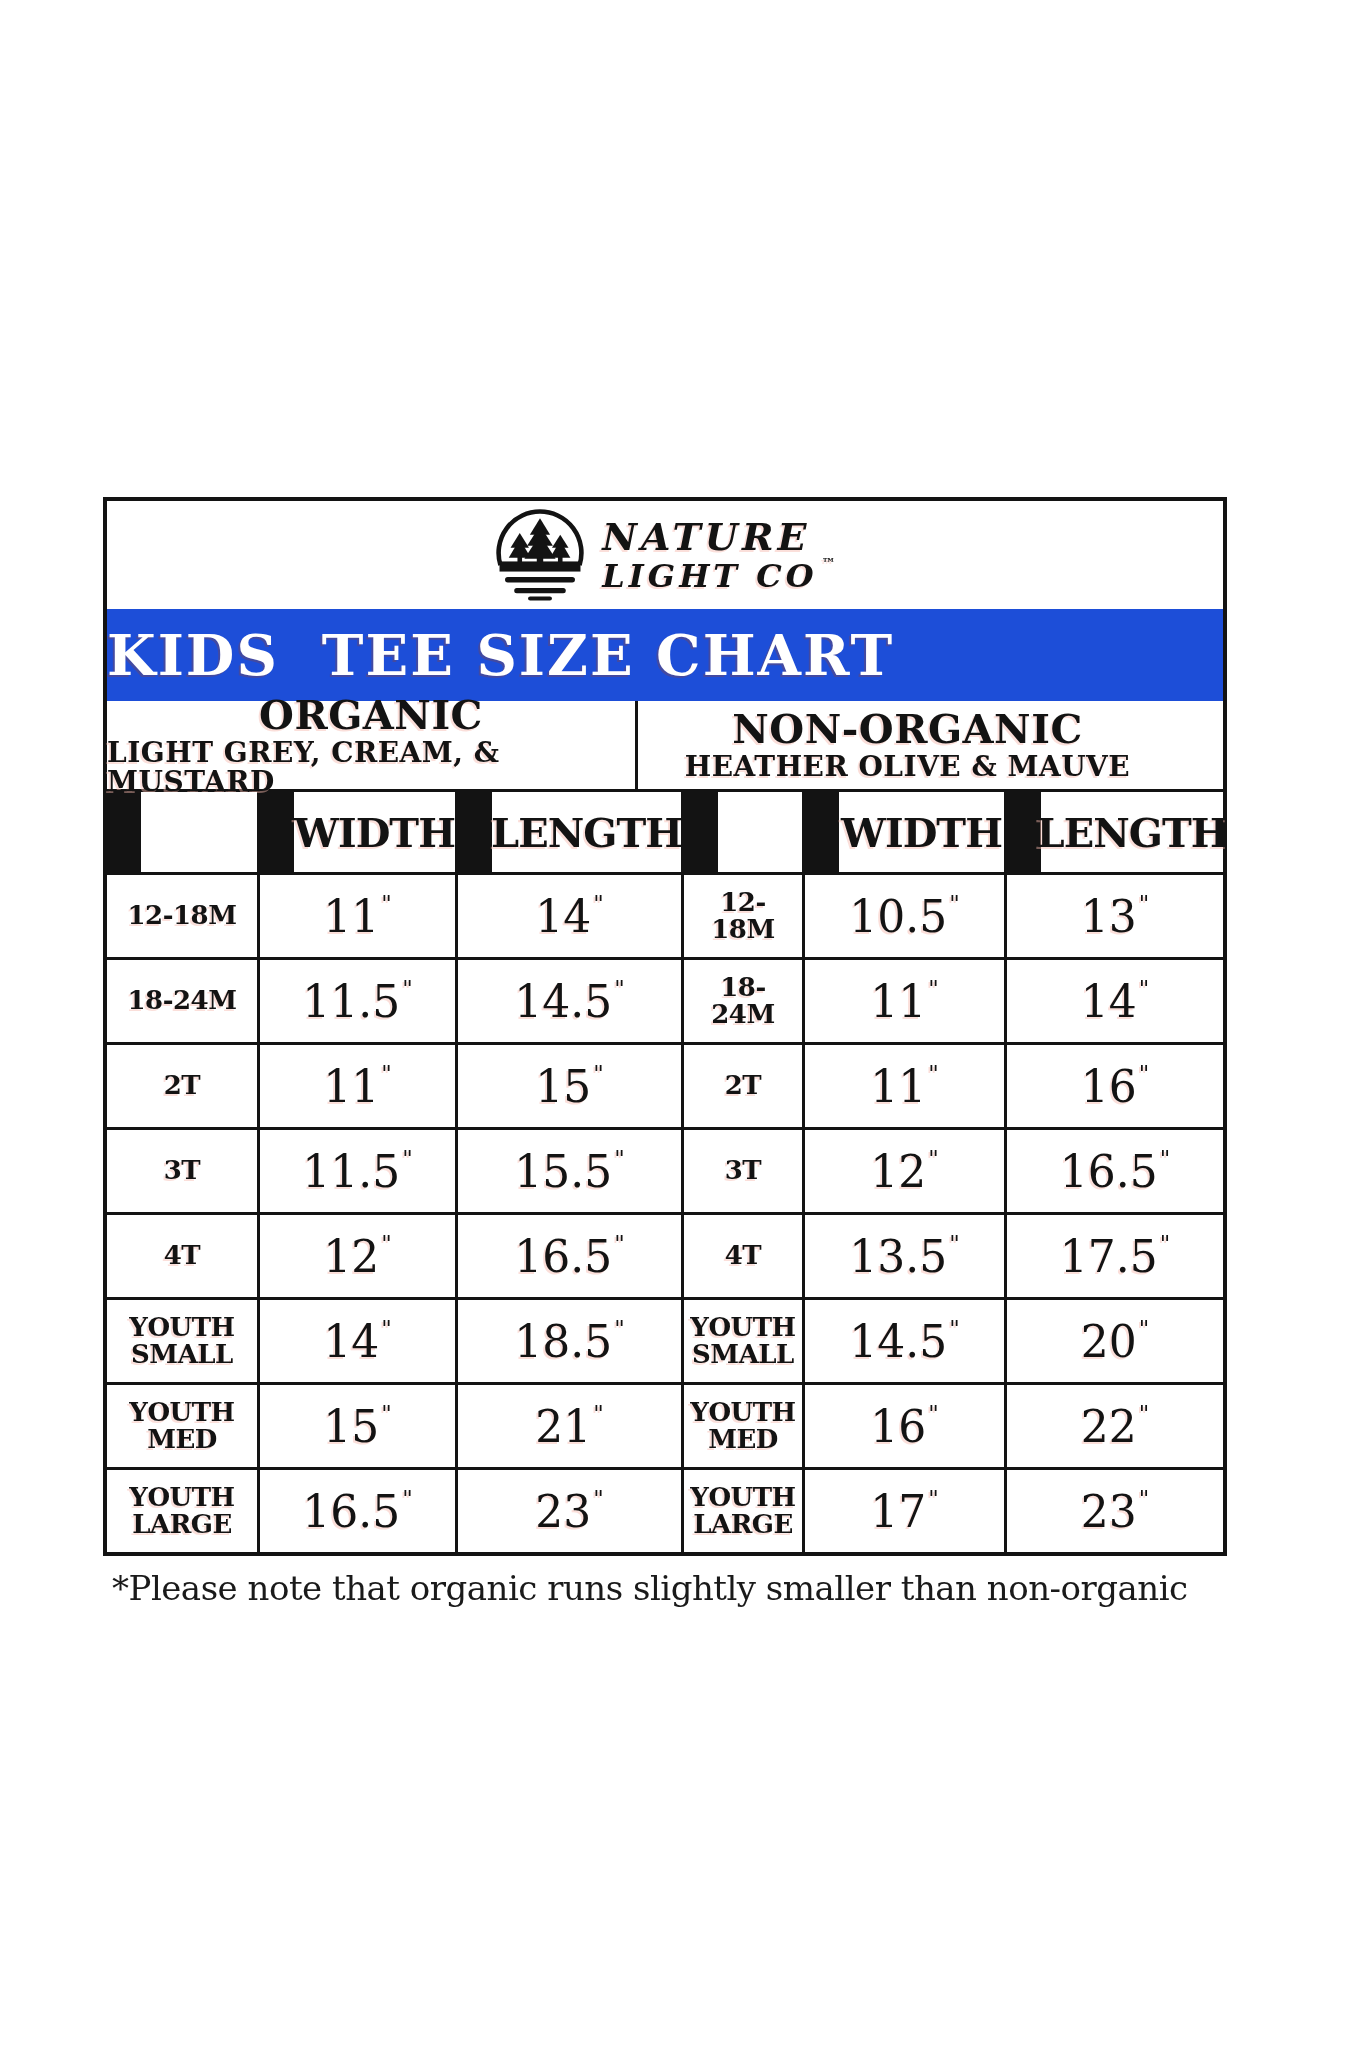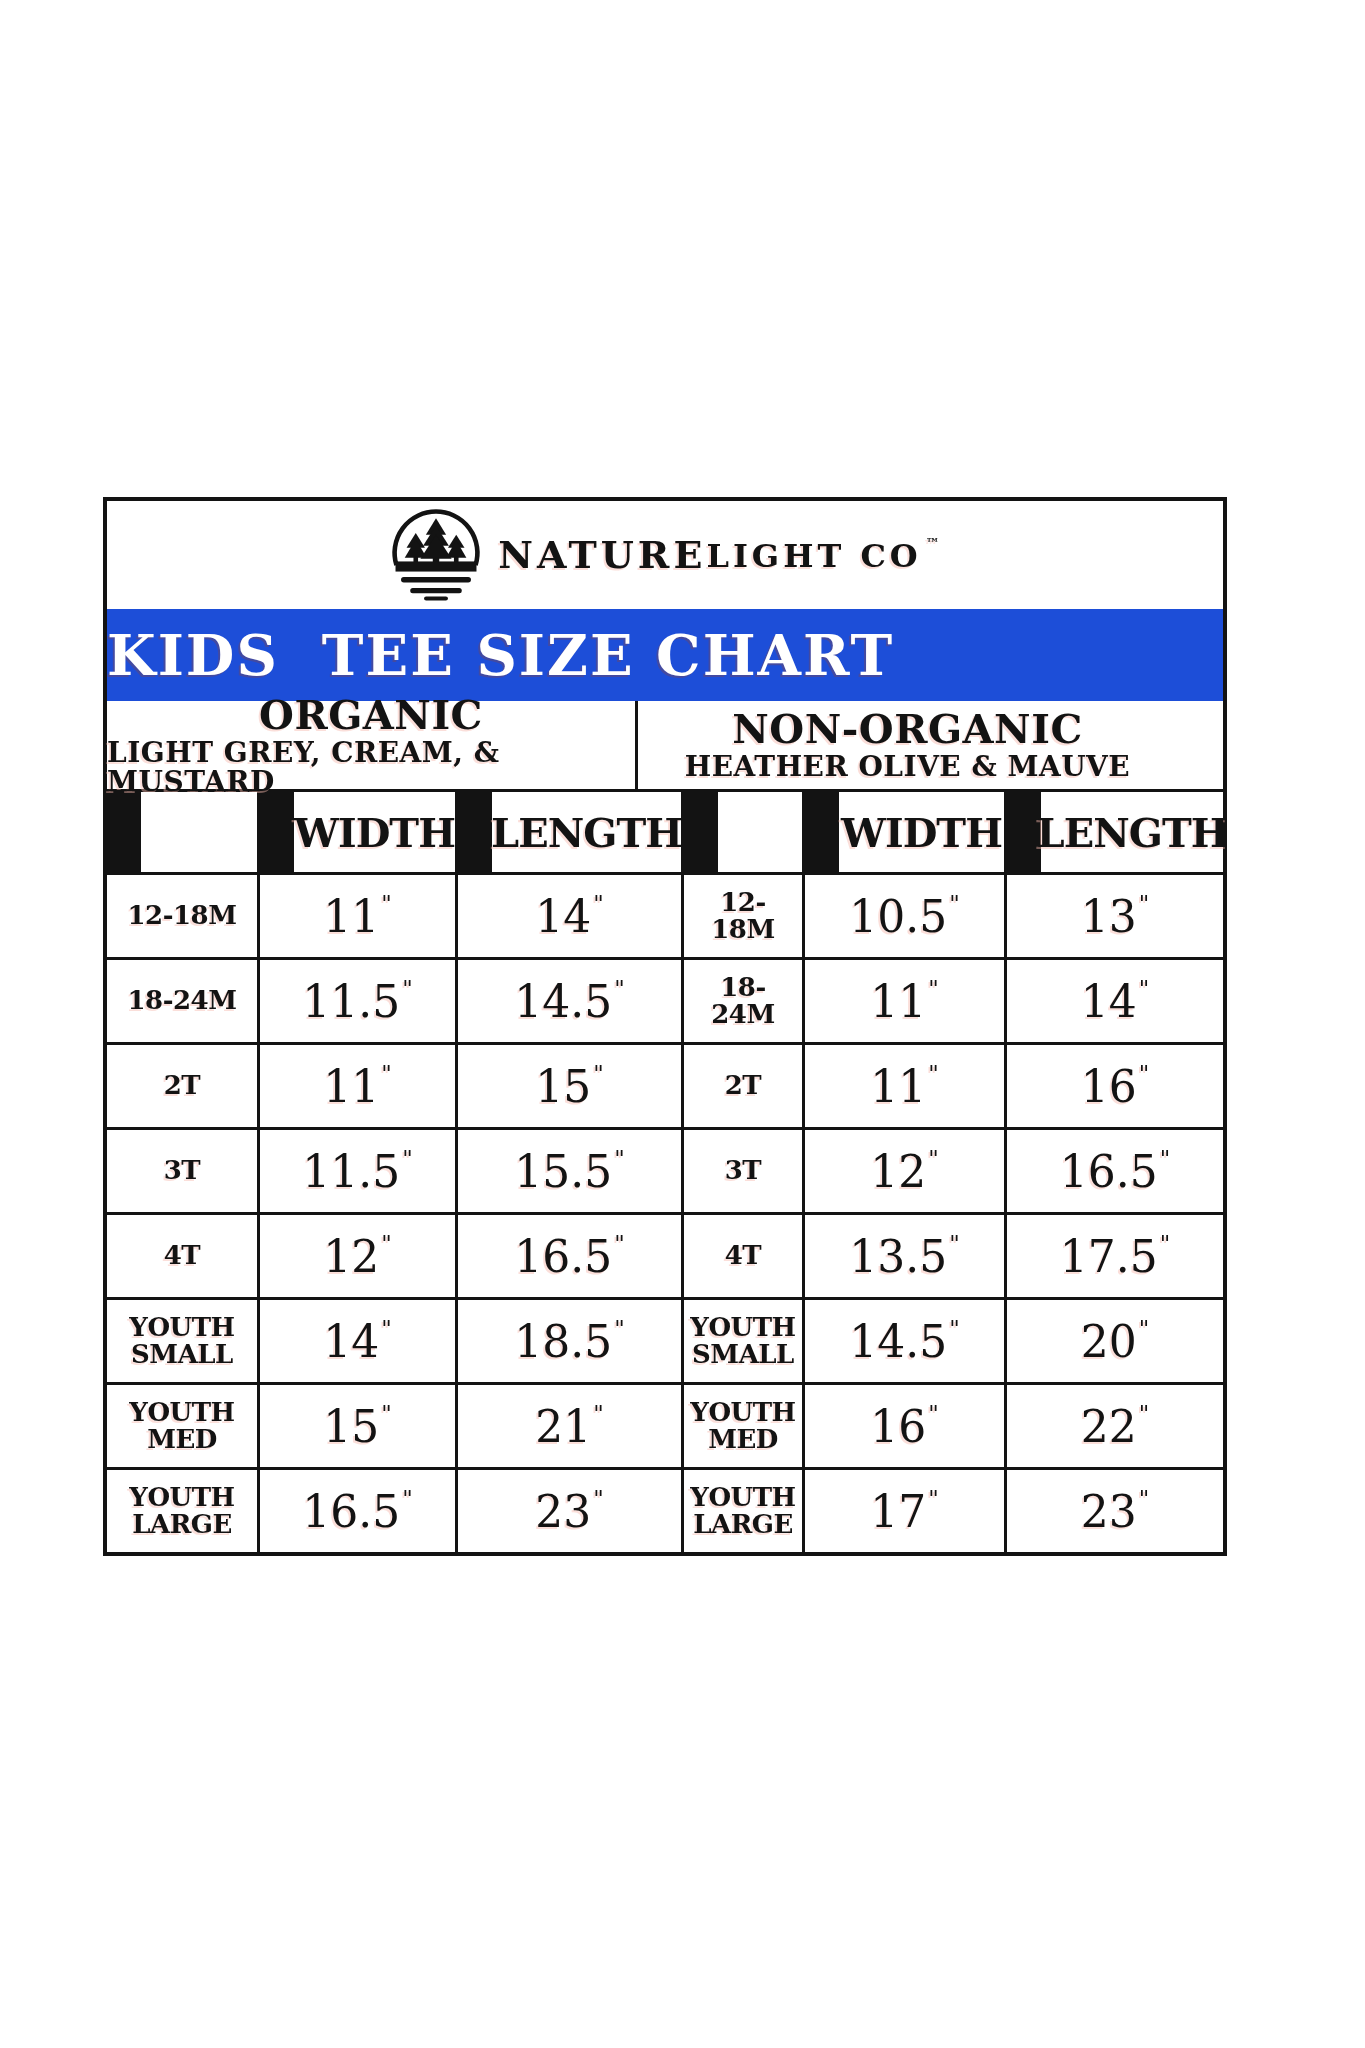--- a/index.html
+++ b/index.html
@@ -11,21 +11,21 @@
   .press-light{text-shadow:-2px 2px 0 rgba(140,70,60,0.35);}
 
   .chart{
     position:absolute;left:103px;top:497px;width:1124px;height:1059px;
     border:4px solid #131313;box-sizing:border-box;background:#ffffff;
   }
 
   
   .logo-row{height:108px;display:flex;align-items:center;justify-content:center;gap:16px;}
   .logo-mark{width:92px;height:92px;flex:0 0 auto;}
-  .brand-text{display:flex;flex-direction:row;justify-content:center;line-height:1;}
+  .brand-text{display:flex;flex-direction:column;justify-content:center;line-height:1;font-style:italic;}
   .brand-l1{font-weight:bold;font-size:38px;letter-spacing:4px;}
   .brand-l2{font-weight:bold;font-size:32px;letter-spacing:4px;margin-top:4px;display:flex;align-items:flex-start;}
   .tm{font-size:14px;line-height:1;position:relative;top:-4px;left:4px;font-weight:bold;}
 
   
   .title-bar{
     height:92px;background:#1d4ed8;display:flex;align-items:center;justify-content:flex-start;
   }
   .title-bar .t{
     color:#ffffff;font-weight:bold;font-size:56px;letter-spacing:2px;white-space:pre;
@@ -302,14 +302,15 @@
           <span class="unit press">"</span>
         </div>
         <div class="cell val">
           <span class="press">23</span>
           <span class="unit press">"</span>
         </div>
       </div>
 
   </div>
 
+  <div class="footnote">*Please note that organic runs slightly smaller than non-organic</div>
 
 </div>
 
 </body></html>

